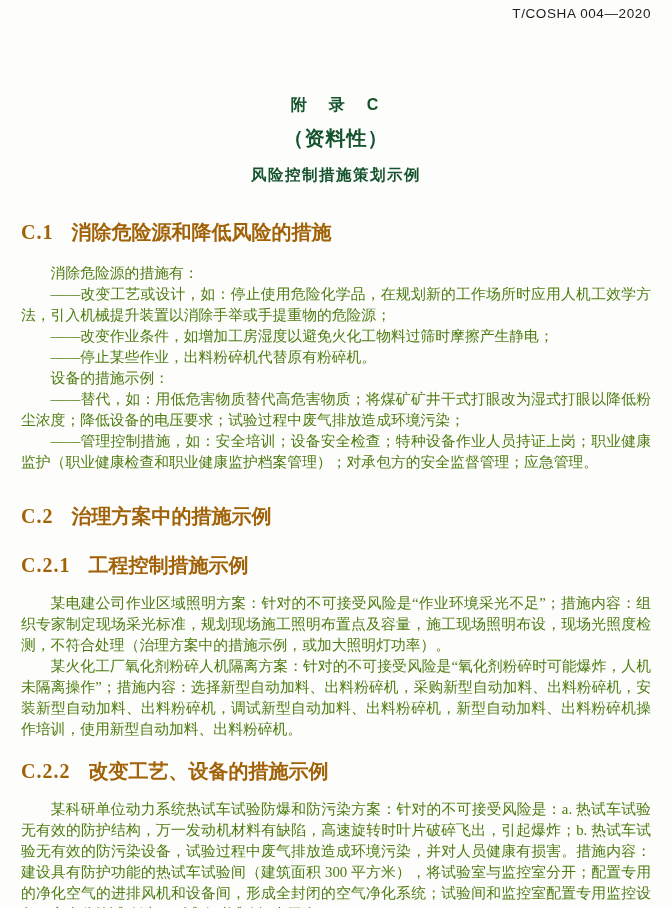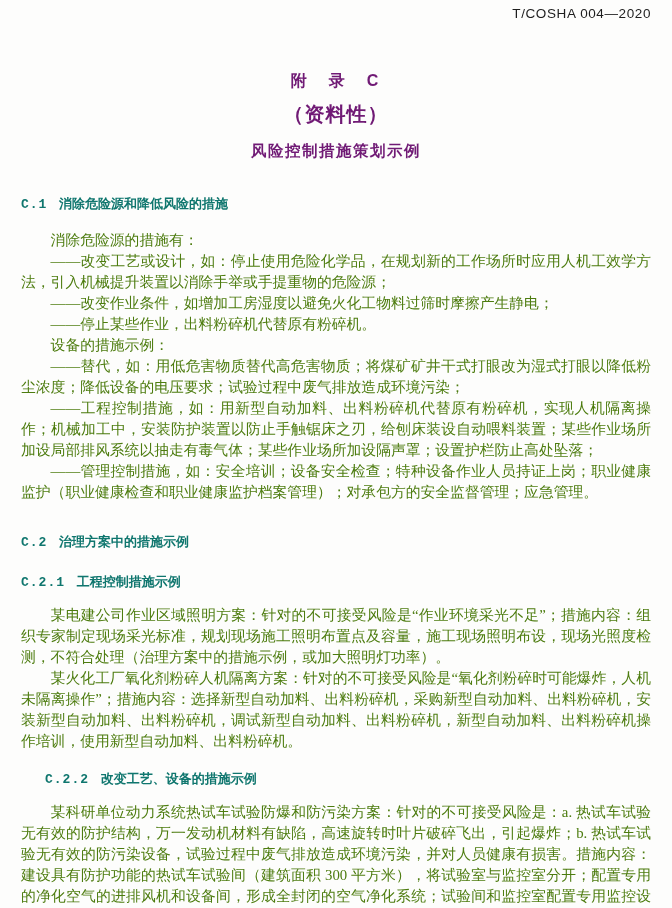--- a/index.html
+++ b/index.html
@@ -23,52 +23,52 @@
     font-family: "Liberation Sans", sans-serif;
     font-size: 13.5px;
     font-weight: 500;
     letter-spacing: 0.6px;
     color: #1e1e1e;
   }
   .title-block {
     text-align: center;
     font-family: "Liberation Sans", sans-serif;
     font-weight: bold;
-    color: #701a75;
-    margin-top: 50px;
+    color: #14532d;
+    margin-top: 74px;
   }
   .appendix-label {
     font-size: 16px;
     letter-spacing: 3px;
   }
   .appendix-type {
     font-size: 20px;
     margin-top: 9px;
     letter-spacing: 1px;
   }
   .doc-title {
     font-size: 15.5px;
     margin-top: 13px;
     letter-spacing: 1.5px;
   }
   .section-heading {
-    font-family: Liberation Mono, monospace;
+    font-family: Liberation Serif, serif;
     font-weight: bold;
-    font-size: 13px;
-    color: #0f766e;
+    font-size: 20px;
+    color: #a16207;
     margin: 0;
   }
   .section-heading .num {
     margin-right: 0.9em;
     letter-spacing: 1px;
   }
   .h-c1  { margin-top: 33px; margin-bottom: 17px; }
   .h-c2  { margin-top: 30px; }
   .h-c21 { margin-top: 22px; margin-bottom: 14px; }
-  .h-c22 { margin-top: 18px; margin-bottom: 14px; margin-left: 24px; }
+  .h-c22 { margin-top: 18px; margin-bottom: 14px; }
   .para {
     font-family: "Liberation Serif", "DejaVu Serif", serif;
     font-size: 14.8px;
     line-height: 21px;
     text-align: justify;
     text-indent: 2em;
     margin: 0;
     color: #4d7c0f;
   }
 </style>
@@ -87,21 +87,20 @@
 
   <h2 class="section-heading h-c1">
     <span class="num">C.1</span><span>消除危险源和降低风险的措施</span>
   </h2>
   <p class="para">消除危险源的措施有：</p>
   <p class="para">——改变工艺或设计，如：停止使用危险化学品，在规划新的工作场所时应用人机工效学方法，引入机械提升装置以消除手举或手提重物的危险源；</p>
   <p class="para">——改变作业条件，如增加工房湿度以避免火化工物料过筛时摩擦产生静电；</p>
   <p class="para">——停止某些作业，出料粉碎机代替原有粉碎机。</p>
   <p class="para">设备的措施示例：</p>
   <p class="para">——替代，如：用低危害物质替代高危害物质；将煤矿矿井干式打眼改为湿式打眼以降低粉尘浓度；降低设备的电压要求；试验过程中废气排放造成环境污染；</p>
-  <p class="para">——工程控制措施，如：用新型自动加料、出料粉碎机代替原有粉碎机，实现人机隔离操作；机械加工中，安装防护装置以防止手触锯床之刃，给刨床装设自动喂料装置；某些作业场所加设局部排风系统以抽走有毒气体；某些作业场所加设隔声罩；设置护栏防止高处坠落；</p>
   <p class="para">——管理控制措施，如：安全培训；设备安全检查；特种设备作业人员持证上岗；职业健康监护（职业健康检查和职业健康监护档案管理）；对承包方的安全监督管理；应急管理。</p>
 
   <h2 class="section-heading h-c2">
     <span class="num">C.2</span><span>治理方案中的措施示例</span>
   </h2>
 
   <h3 class="section-heading h-c21">
     <span class="num">C.2.1</span><span>工程控制措施示例</span>
   </h3>
   <p class="para">某电建公司作业区域照明方案：针对的不可接受风险是“作业环境采光不足”；措施内容：组织专家制定现场采光标准，规划现场施工照明布置点及容量，施工现场照明布设，现场光照度检测，不符合处理（治理方案中的措施示例，或加大照明灯功率）。</p>

